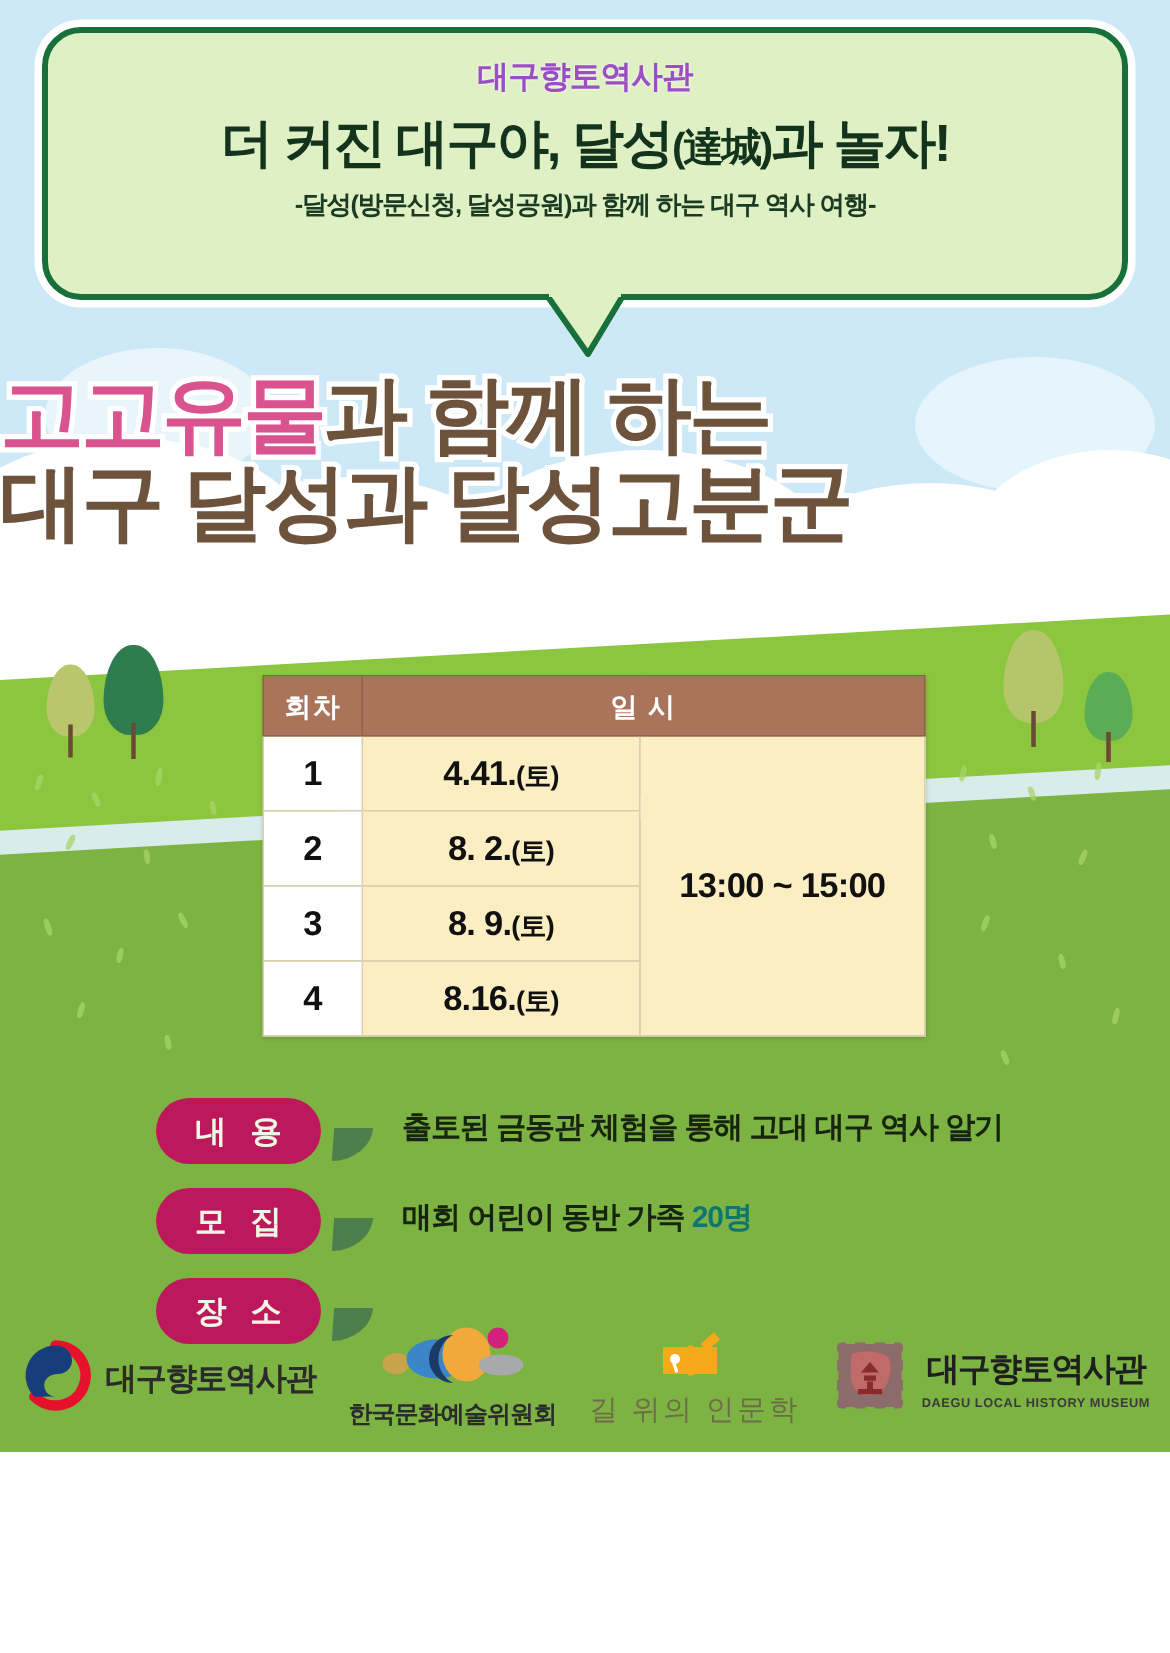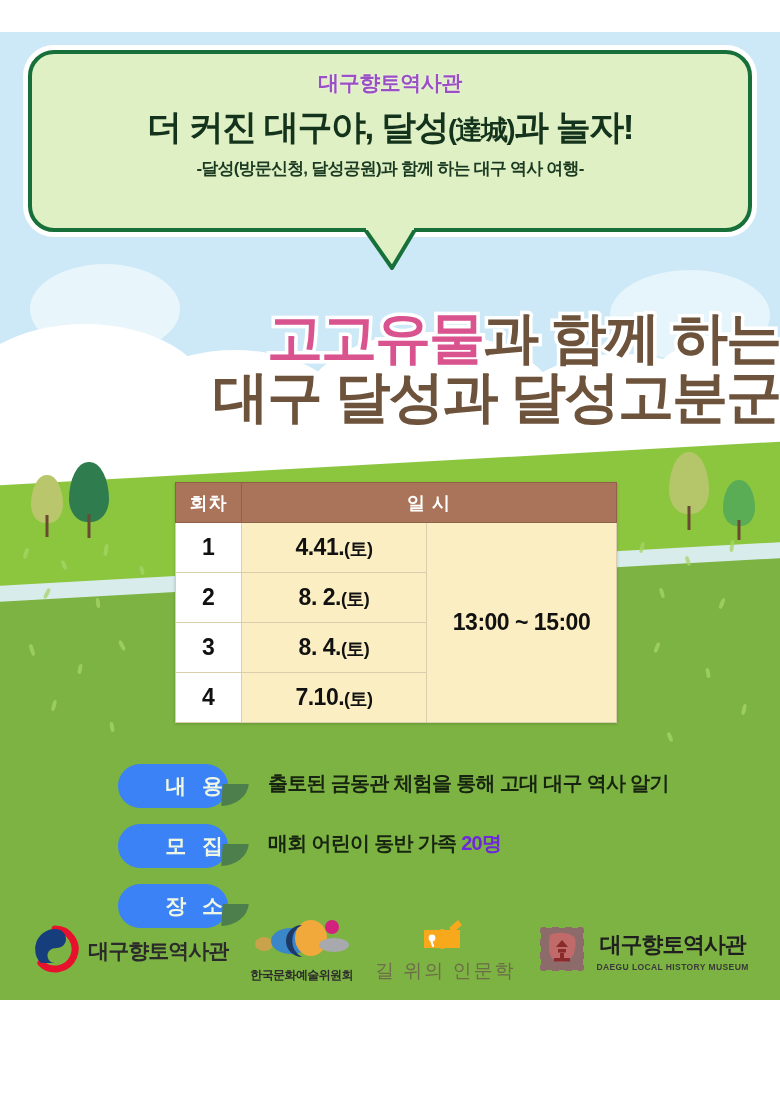--- a/index.html
+++ b/index.html
@@ -6,21 +6,20 @@
   html, body {
     width: 780px; height: 1102px;
     font-family: "Liberation Sans", "DejaVu Sans", sans-serif;
     overflow: hidden;
   }
   #poster {
     position: relative;
     width: 780px; height: 968px;
     background: #cde9f7;
     overflow: hidden;
-    margin-top: 32px;
   }
 
   
   .sky {
     position: absolute; left: 0; top: 0; width: 780px; height: 500px;
     background: #cde9f7;
   }
   .cloud { position: absolute; background: #ffffff; border-radius: 50%; }
   .cloud-band {
     position: absolute; left: -20px; top: 348px; width: 830px; height: 170px;
@@ -97,22 +96,22 @@
     letter-spacing: -0.8px;
   }
   .tail-wrap {
     position: absolute; left: 50%; top: 196px;
     transform: translateX(-50%);
     width: 56px; height: 42px;
   }
 
   
   .big-title {
-    position: absolute; left: 0; top: 276px; width: 780px;
-    text-align: right;
+    position: absolute; left: 0; top: 246px; width: 780px;
+    text-align: left;
     line-height: 1.06;
     z-index: 6;
   }
   .bt-row { font-size: 56px; font-weight: bold; letter-spacing: -2px; white-space: nowrap; }
   .bt-pink { color: #d9538e; }
   .bt-brown { color: #6d533c; }
   .bt-row span {
     -webkit-text-stroke: 7px #ffffff;
     paint-order: stroke fill;
   }
@@ -141,56 +140,56 @@
   td.c-time {
     background: #fbeec2; width: 190px;
     font-size: 23px; letter-spacing: -0.5px;
   }
   td.c-date .dow { font-size: 18px; }
 
   
   .info-list { position: absolute; left: 0; top: 726px; width: 780px; z-index: 8; }
   .info-row { position: relative; height: 60px; }
   .bubble {
-    position: absolute; left: 118px; top: 6px;
+    position: absolute; left: 104px; top: 6px;
     width: 110px; height: 44px;
-    background: #3b82f6; border-radius: 22px;
-    display: flex; align-items: center; justify-content: flex-end;
+    background: #be185d; border-radius: 22px;
+    display: flex; align-items: center; justify-content: center;
   }
   .bubble-label {
     color: #eef7e4; font-size: 21px; font-weight: bold; letter-spacing: 5px;
     text-indent: 5px;
   }
   .bubble-tail {
     position: absolute; left: 222px; top: 26px;
     width: 26px; height: 22px;
     background: #4d7f4d;
     border-radius: 0 0 100% 0;
     transform: skewX(-4deg);
   }
   .info-text {
     position: absolute; left: 268px; top: 12px;
     font-size: 20px; font-weight: bold; color: #17240f;
     letter-spacing: -0.7px; white-space: nowrap;
   }
-  .hl-pink { color: #6d28d9; }
+  .hl-pink { color: #0f766e; }
   .phone-icon { display: inline-block; vertical-align: -4px; margin-right: 6px; }
 
   
   .footer {
     position: absolute; left: 0; bottom: 6px; width: 780px; height: 86px;
     display: flex; align-items: center; justify-content: center; gap: 22px;
     z-index: 9;
   }
   .logo { display: flex; align-items: center; gap: 9px; }
   .logo-text {
     font-size: 21px; font-weight: bold; color: #2b2b2b; letter-spacing: -1px;
   }
   .logo-col { display: flex; flex-direction: column; align-items: center; gap: 2px; }
-  .logo-sub { font-size: 12px; font-weight: bold; color: #2b2b2b; letter-spacing: -0.6px; }
+  .logo-sub { font-size: 16px; font-weight: bold; color: #2b2b2b; letter-spacing: -0.6px; }
   .logo-en { font-size: 8.5px; font-weight: bold; color: #3a3a3a; letter-spacing: .4px; }
   .gil-text {
     font-size: 19px; color: #6d6d4a; letter-spacing: 2px; font-weight: normal;
   }
   .museum-text { font-size: 22px; font-weight: bold; color: #1f1f1f; letter-spacing: -1.2px; }
 </style>
 </head>
 <body>
 
 <div id="poster">
@@ -279,25 +278,25 @@
           <td class="c-no">1</td>
           <td class="c-date"><span>4.41.</span><span class="dow">(토)</span></td>
           <td class="c-time" rowspan="4">13:00 ~ 15:00</td>
         </tr>
         <tr>
           <td class="c-no">2</td>
           <td class="c-date"><span>8. 2.</span><span class="dow">(토)</span></td>
         </tr>
         <tr>
           <td class="c-no">3</td>
-          <td class="c-date"><span>8. 4.</span><span class="dow">(토)</span></td>
+          <td class="c-date"><span>8. 9.</span><span class="dow">(토)</span></td>
         </tr>
         <tr>
           <td class="c-no">4</td>
-          <td class="c-date"><span>7.10.</span><span class="dow">(토)</span></td>
+          <td class="c-date"><span>8.16.</span><span class="dow">(토)</span></td>
         </tr>
       </tbody>
     </table>
   </div>
 
   <div class="info-list">
 
     <div class="info-row">
       <div class="bubble">
         <span class="bubble-label">내 용</span>

